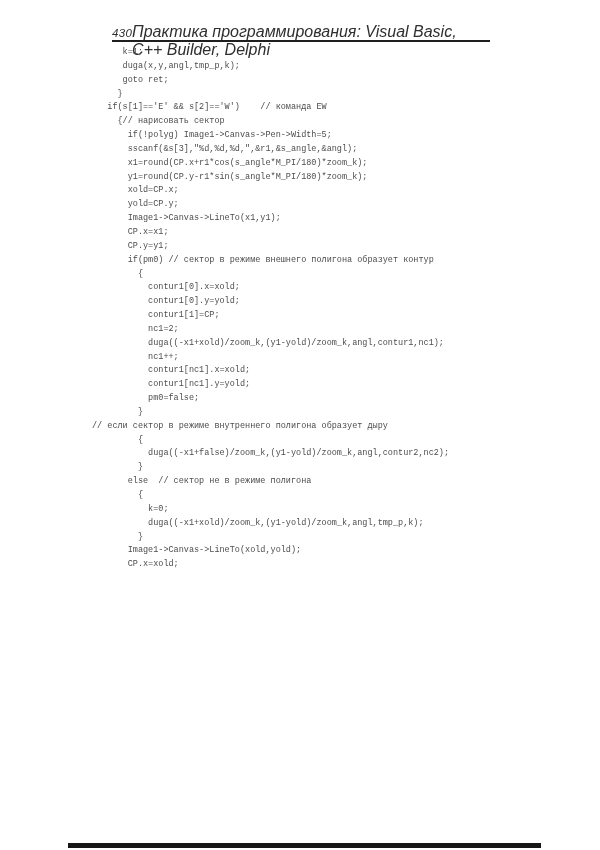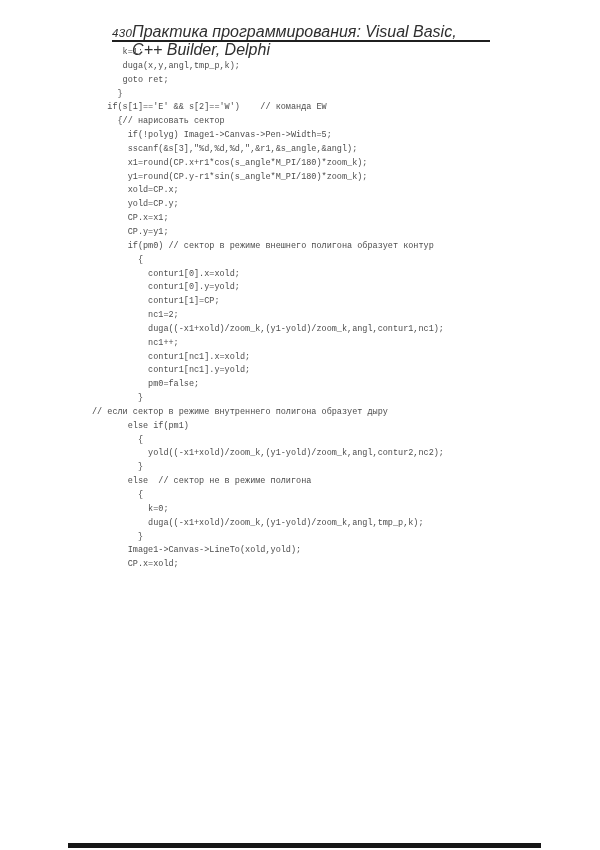--- a/index.html
+++ b/index.html
@@ -69,38 +69,38 @@
       <div class="code-line">      goto ret;</div>
       <div class="code-line">     }</div>
       <div class="code-line">   if(s[1]=='E' &amp;&amp; s[2]=='W')    // команда EW</div>
       <div class="code-line">     {// нарисовать сектор</div>
       <div class="code-line">       if(!polyg) Image1-&gt;Canvas-&gt;Pen-&gt;Width=5;</div>
       <div class="code-line">       sscanf(&amp;s[3],"%d,%d,%d,",&amp;r1,&amp;s_angle,&amp;angl);</div>
       <div class="code-line">       x1=round(CP.x+r1*cos(s_angle*M_PI/180)*zoom_k);</div>
       <div class="code-line">       y1=round(CP.y-r1*sin(s_angle*M_PI/180)*zoom_k);</div>
       <div class="code-line">       xold=CP.x;</div>
       <div class="code-line">       yold=CP.y;</div>
+      <div class="code-line">       Image1-&gt;Canvas-&gt;LineTo(x1,y1);</div>
       <div class="code-line">       CP.x=x1;</div>
       <div class="code-line">       CP.y=y1;</div>
       <div class="code-line">       if(pm0) // сектор в режиме внешнего полигона образует контур</div>
       <div class="code-line">         {</div>
       <div class="code-line">           contur1[0].x=xold;</div>
       <div class="code-line">           contur1[0].y=yold;</div>
       <div class="code-line">           contur1[1]=CP;</div>
       <div class="code-line">           nc1=2;</div>
       <div class="code-line">           duga((-x1+xold)/zoom_k,(y1-yold)/zoom_k,angl,contur1,nc1);</div>
       <div class="code-line">           nc1++;</div>
       <div class="code-line">           contur1[nc1].x=xold;</div>
       <div class="code-line">           contur1[nc1].y=yold;</div>
       <div class="code-line">           pm0=false;</div>
       <div class="code-line">         }</div>
       <div class="code-line">// если сектор в режиме внутреннего полигона образует дыру</div>
-      <div class="code-line">       else if(pm1)</div>
       <div class="code-line">         {</div>
-      <div class="code-line">           yold((-x1+xold)/zoom_k,(y1-yold)/zoom_k,angl,contur2,nc2);</div>
+      <div class="code-line">           duga((-x1+false)/zoom_k,(y1-yold)/zoom_k,angl,contur2,nc2);</div>
       <div class="code-line">         }</div>
       <div class="code-line">       else  // сектор не в режиме полигона</div>
       <div class="code-line">         {</div>
       <div class="code-line">           k=0;</div>
       <div class="code-line">           duga((-x1+xold)/zoom_k,(y1-yold)/zoom_k,angl,tmp_p,k);</div>
       <div class="code-line">         }</div>
       <div class="code-line">       Image1-&gt;Canvas-&gt;LineTo(xold,yold);</div>
       <div class="code-line">       CP.x=xold;</div>
     </div>
 

